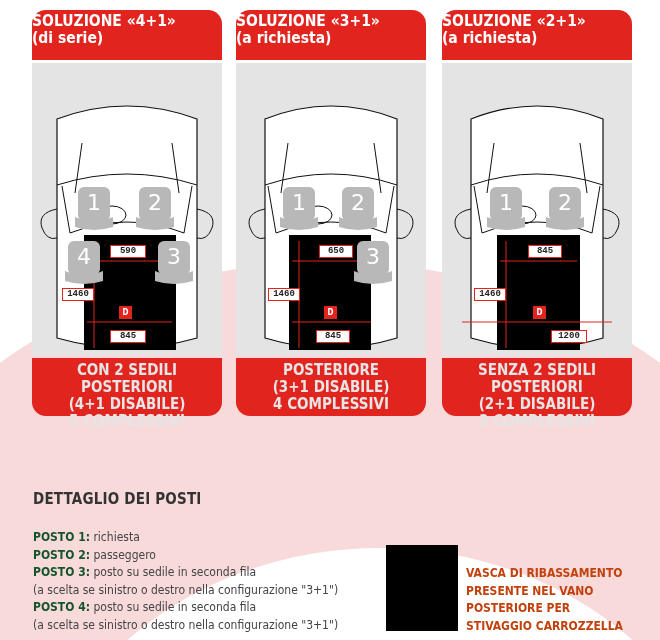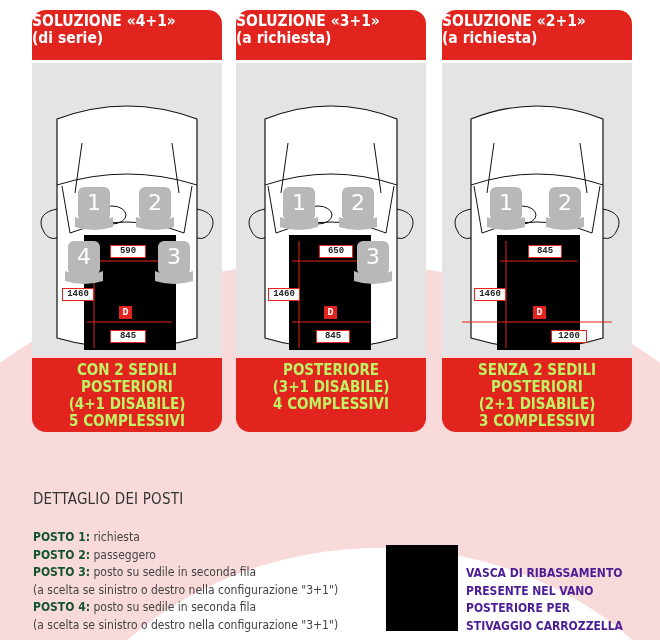--- a/index.html
+++ b/index.html
@@ -3,31 +3,31 @@
 <meta charset="utf-8">
 <style>
   html,body{margin:0;padding:0;}
   body{width:660px;height:640px;position:relative;overflow:hidden;background:#ffffff;font-family:"DejaVu Sans Condensed","DejaVu Sans","Liberation Sans",sans-serif;}
   .bg-pink{position:absolute;left:-140px;top:262px;width:940px;height:700px;border-radius:50%;background:#f8dadb;z-index:0;}
   .bg-white-arc{position:absolute;left:30px;top:548px;width:700px;height:300px;border-radius:50% 50% 0 0/100% 100% 0 0;background:#ffffff;z-index:1;transform:skewX(0deg);}
   .card{position:absolute;top:10px;width:190px;height:422px;z-index:2;}
   .card-head{height:50px;background:#e2241f;border-radius:14px 14px 0 0;color:#fff;font-weight:bold;font-size:15.5px;line-height:17px;padding-top:3px;box-sizing:border-box;}
   .card-head .sub{font-weight:bold;}
   .card-body{position:absolute;top:53px;left:0;width:190px;height:292px;background:#e4e4e4;overflow:hidden;}
-  .card-foot{position:absolute;top:348px;left:0;width:190px;height:74px;background:#e2241f;border-radius:0 0 14px 14px;color:#bef264;text-align:center;font-weight:bold;font-size:15px;line-height:17px;padding-top:4px;box-sizing:border-box;}
+  .card-foot{position:absolute;top:348px;left:0;width:190px;height:58px;background:#e2241f;border-radius:0 0 14px 14px;color:#e5e5e5;text-align:center;font-weight:bold;font-size:15px;line-height:17px;padding-top:4px;box-sizing:border-box;}
   .car{position:absolute;left:0;top:0;}
   .seat{position:absolute;width:38px;height:44px;}
   .seat-num{position:absolute;left:0;top:3px;width:38px;text-align:center;color:#fff;font-size:22px;font-family:"DejaVu Sans","Liberation Sans",sans-serif;}
   .dim-label{position:absolute;background:#fff;border:1px solid #e2241f;font-size:9px;font-weight:bold;color:#222;text-align:center;line-height:11px;height:11px;font-family:Liberation Mono, monospace;}
   .d-badge{position:absolute;width:13px;height:13px;background:#e2241f;color:#fff;font-size:8px;font-weight:bold;text-align:center;line-height:13px;}
-  .section-title{position:absolute;left:33px;top:490px;font-size:15px;font-weight:normal;color:#333;z-index:3;letter-spacing:0.2px;}
+  .section-title{position:absolute;left:33px;top:490px;font-size:15px;font-weight:bold;color:#333;z-index:3;letter-spacing:0.2px;}
   .posti{position:absolute;left:33px;top:529px;font-size:12px;line-height:17.5px;color:#444;z-index:3;}
   .posti .k{font-weight:bold;color:#14532d;}
   .legend-box{position:absolute;left:386px;top:545px;width:72px;height:86px;background:#000;z-index:3;}
-  .legend-text{position:absolute;left:466px;top:565px;font-size:12px;line-height:17.5px;font-weight:bold;color:#4c1d95;z-index:3;}
+  .legend-text{position:absolute;left:466px;top:565px;font-size:12px;line-height:17.5px;font-weight:bold;color:#c2410c;z-index:3;}
 </style>
 </head>
 <body>
 
 <div class="bg-pink"></div>
 <div class="bg-white-arc"></div>
 
 <div class="card" style="left:32px;">
   <div class="card-head">
     <div>SOLUZIONE «4+1»</div>

